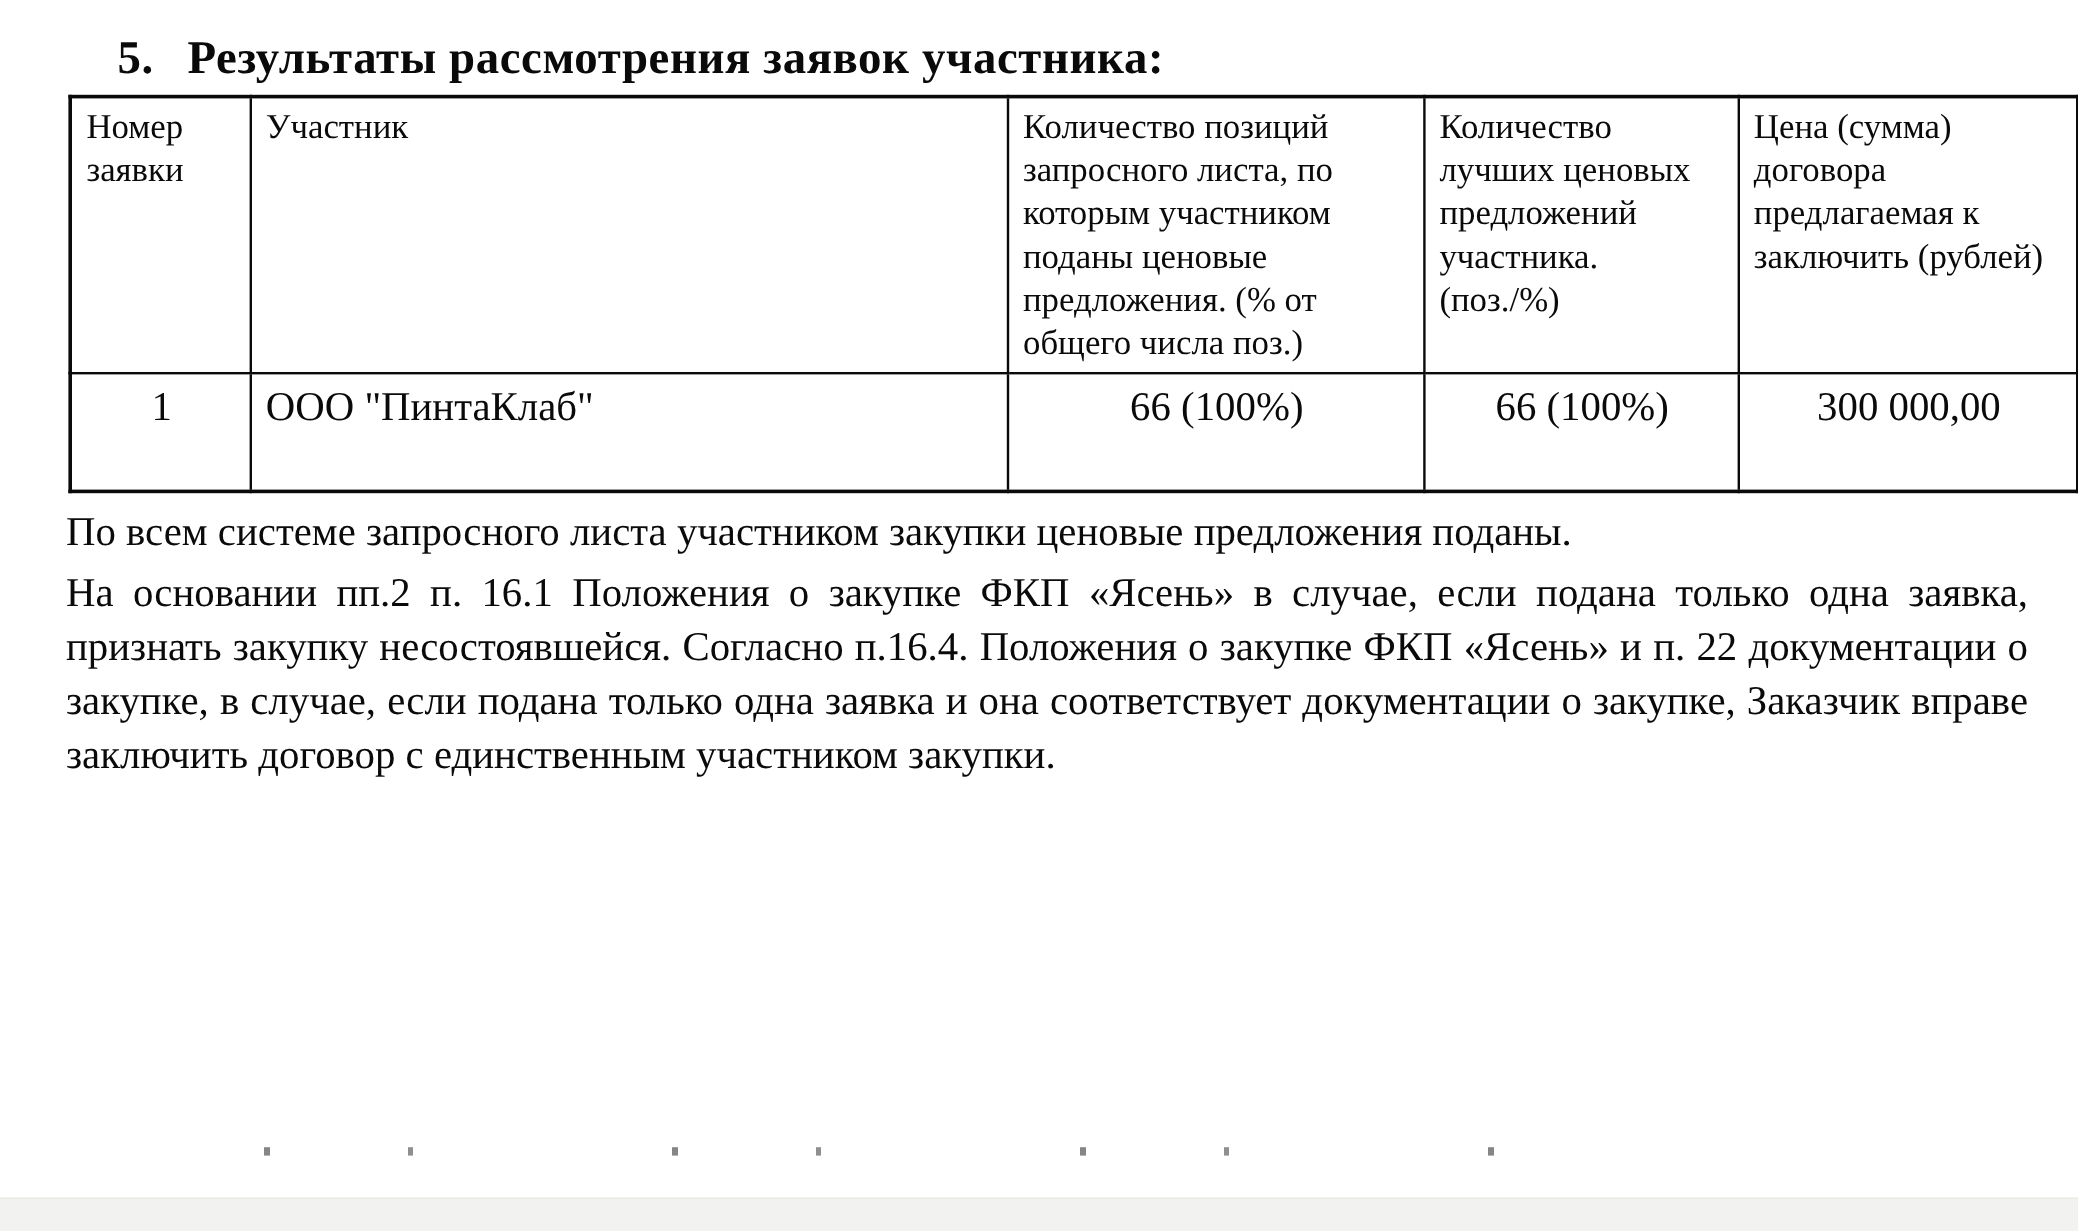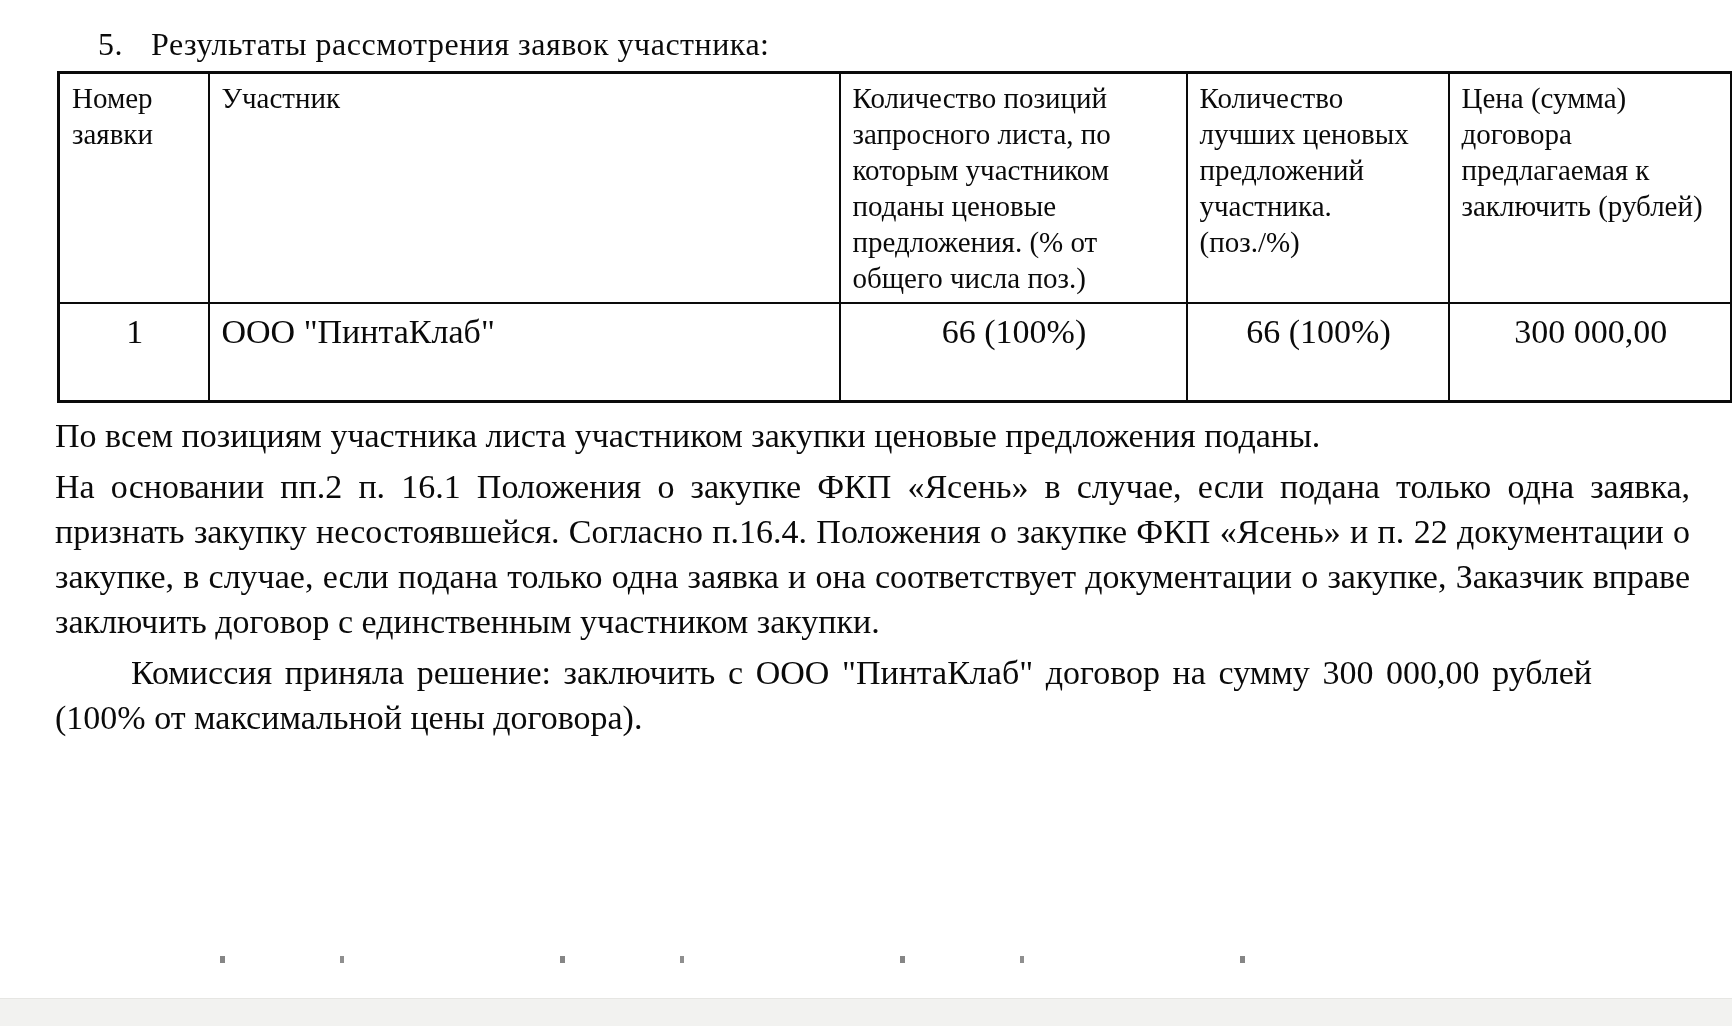--- a/index.html
+++ b/index.html
@@ -19,22 +19,22 @@
   .doc {
     position: absolute;
     left: 0; top: 0;
     width: 1732px;
     height: 1026px;
   }
 
   
   .h5 {
     margin: 26px 40px 8px 98px;
-    font-size: 32px;
-    font-weight: normal;
+    font-size: 39px;
+    font-weight: bold;
     letter-spacing: 0.5px;
     white-space: nowrap;
   }
   .h5 .num { display: inline-block; }
   .h5 .gap { display: inline-block; width: 28px; }
 
   
   table.results {
     border-collapse: collapse;
     margin-left: 57px;
@@ -158,25 +158,24 @@
       <tr>
         <td class="center">1</td>
         <td>ООО "ПинтаКлаб"</td>
         <td class="center">66 (100%)</td>
         <td class="center">66 (100%)</td>
         <td class="center">300 000,00</td>
       </tr>
     </tbody>
   </table>
 
-  <div class="para note">По всем позициям участника листа участником закупки ценовые предложения поданы.</div>
+  <div class="para note">По всем системе запросного листа участником закупки ценовые предложения поданы.</div>
 
 
   <div class="para just-p">На основании пп.2 п. 16.1 Положения о закупке ФКП «Ясень» в случае, если подана только одна заявка, признать закупку несостоявшейся. Согласно п.16.4. Положения о закупке ФКП «Ясень» и п. 22 документации о закупке, в случае, если подана только одна заявка и она соответствует документации о закупке, Заказчик вправе заключить договор с единственным участником закупки.</div>
 
-  <div class="para p-komissia">Комиссия приняла решение: заключить с ООО "ПинтаКлаб" договор на сумму 300 000,00 рублей (100% от максимальной цены договора).</div>
 
 
 
   <div class="cut-line"></div>
   <div class="bottom-band"></div>
 
 </div>
 
 </body></html>

